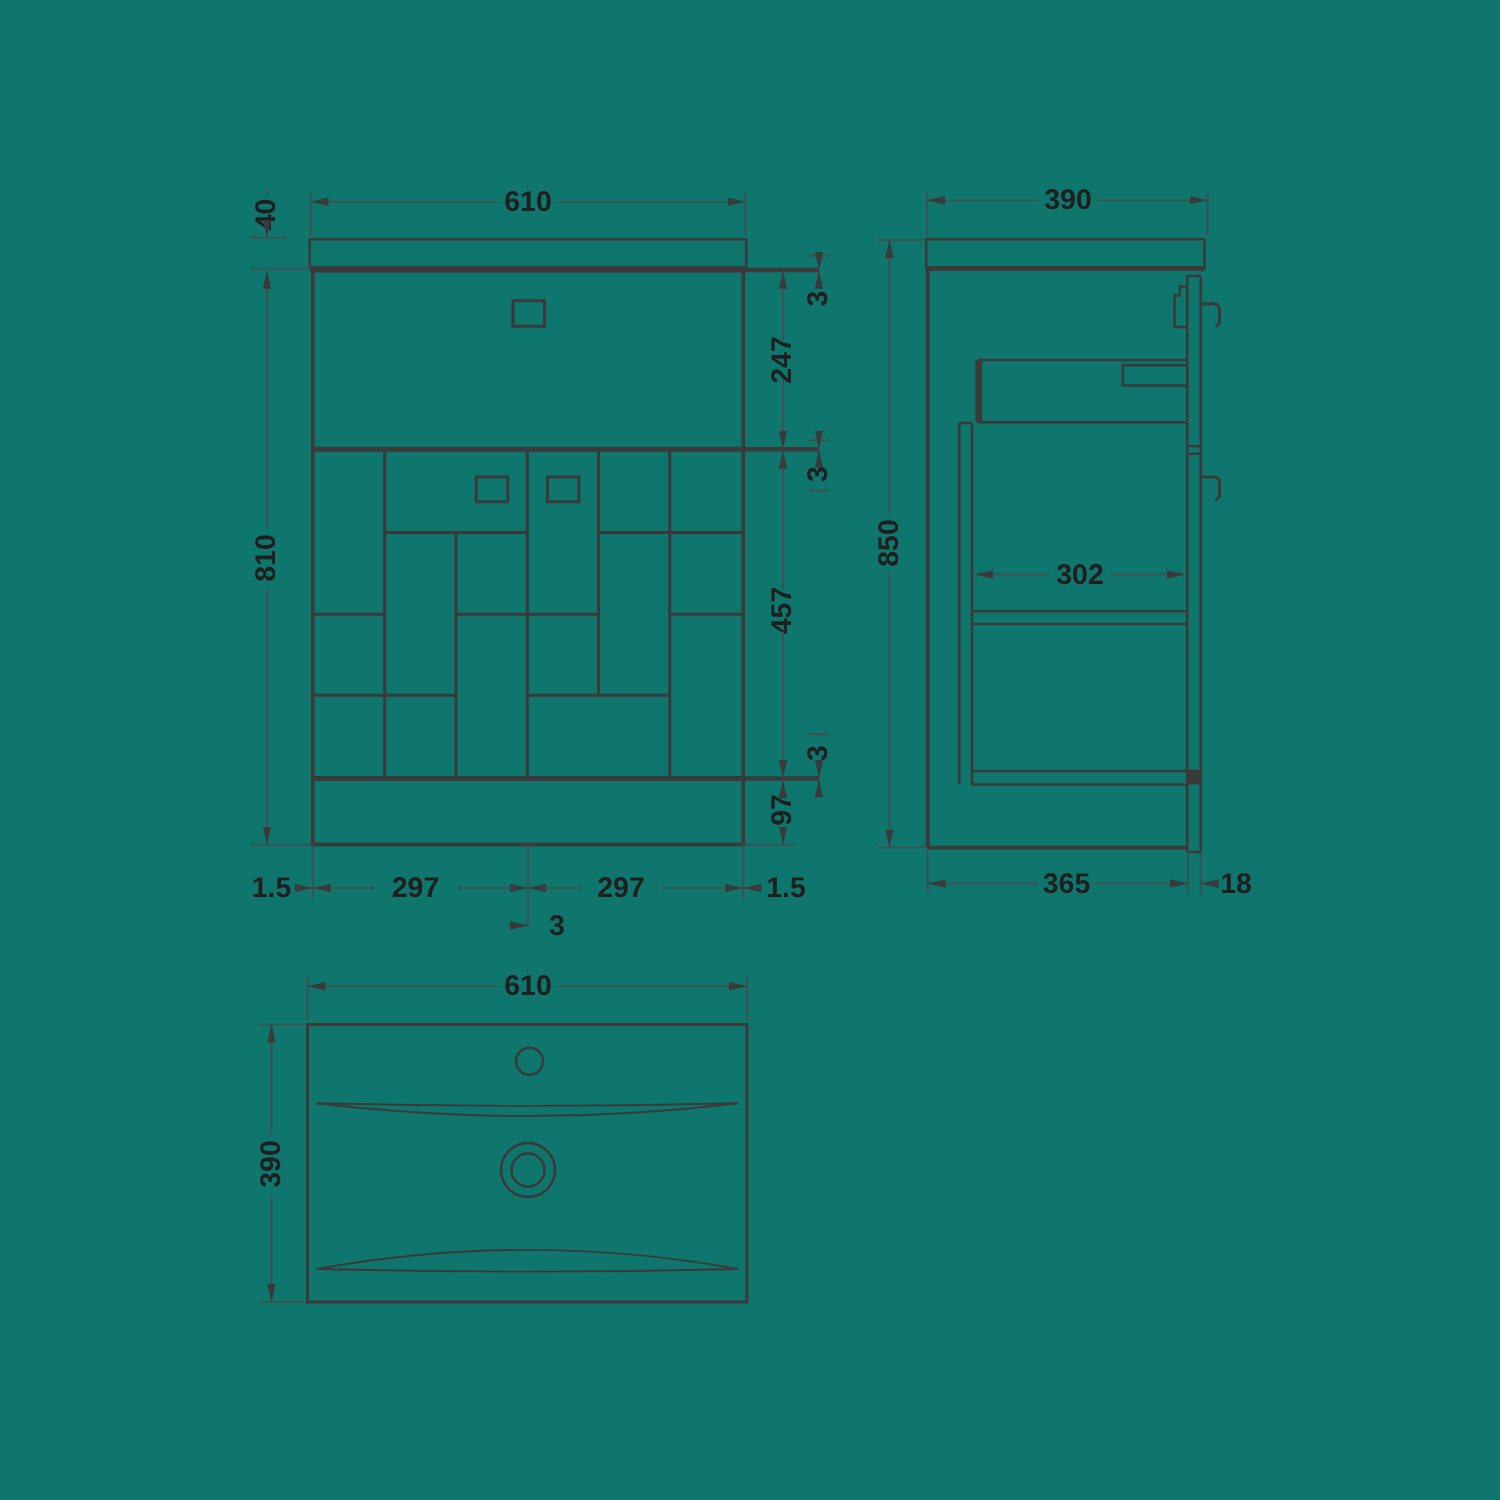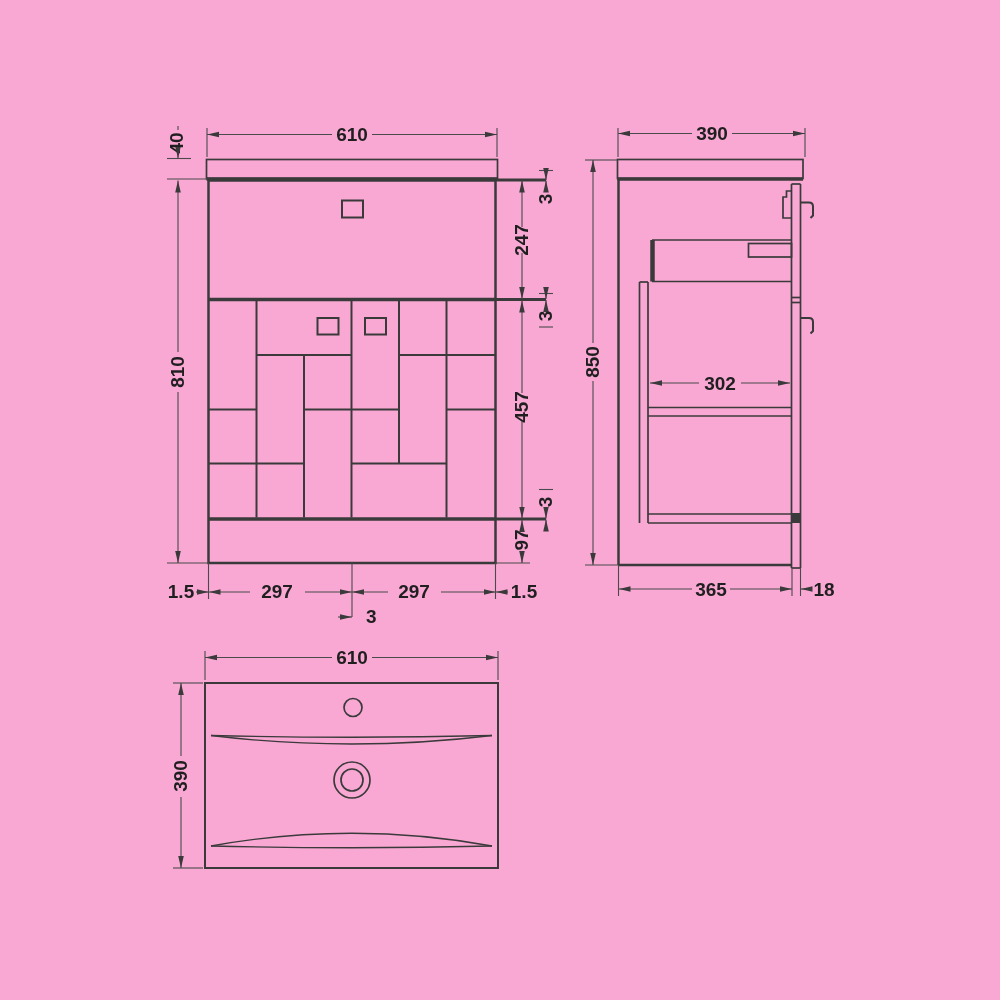--- a/index.html
+++ b/index.html
@@ -1,16 +1,16 @@
 <!DOCTYPE html>
 <html><head>
 <meta charset="utf-8">
 <style>
   html,body{margin:0;padding:0;background:#ffffff;}
-  .stage{width:1000px;height:1000px;position:relative;background:#f9a8d4;overflow:hidden;}
+  .stage{width:1000px;height:1000px;position:relative;background:#0f766e;overflow:hidden;}
   svg{display:block;}
   .ln   {stroke:#3a3a3a;stroke-width:1.3;fill:none;}
   .ln2  {stroke:#3a3a3a;stroke-width:1.7;fill:none;}
   .med  {stroke:#3a3a3a;stroke-width:2;fill:none;}
   .thick{stroke:#3a3a3a;stroke-width:2.5;fill:none;}
   .xthick{stroke:#3a3a3a;stroke-width:3.3;fill:none;}
   .dim  {stroke:#4a4a4a;stroke-width:1.1;fill:none;}
   .tickthick{stroke:#3a3a3a;stroke-width:3;fill:none;}
   .lbl{font-family:"Liberation Sans","DejaVu Sans",sans-serif;font-weight:bold;font-size:19px;fill:#1f1f1f;}
   .fillblock{fill:#3a3a3a;stroke:none;}

